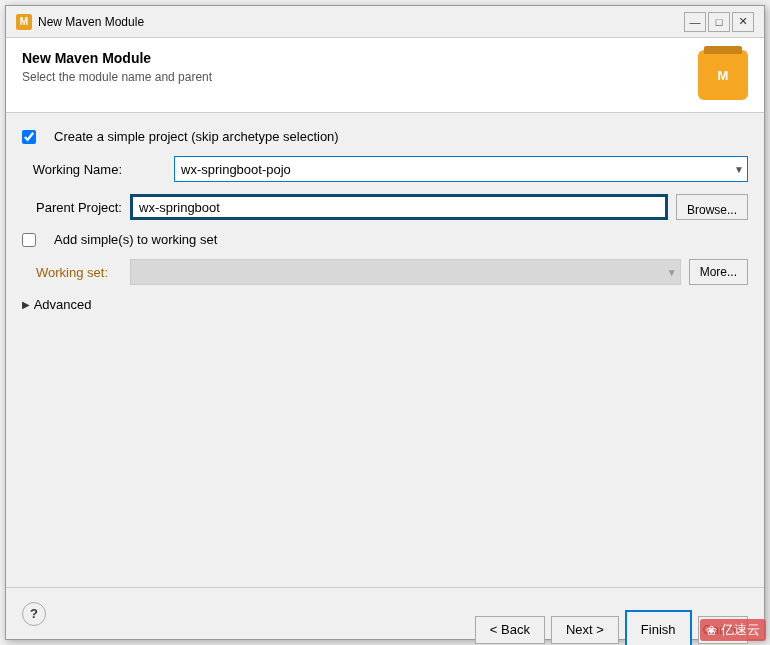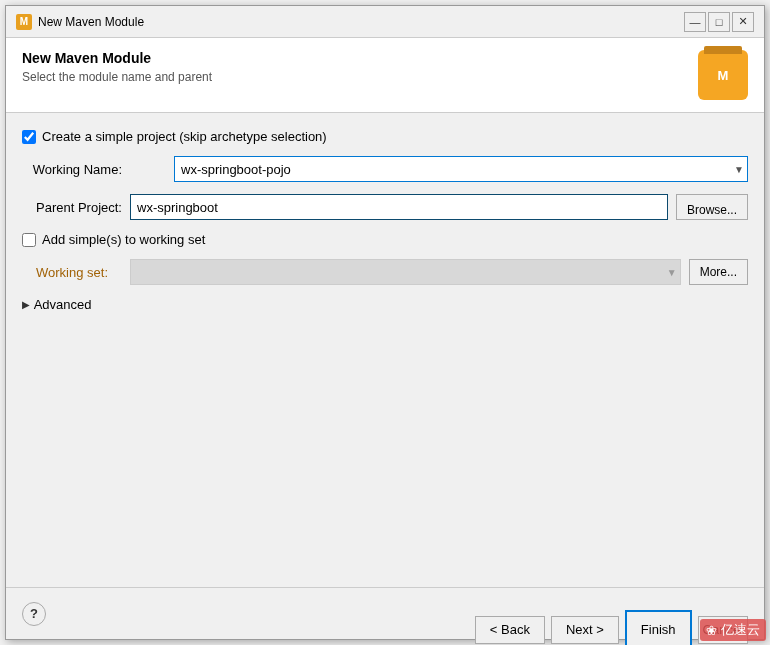--- a/index.html
+++ b/index.html
@@ -139,21 +139,21 @@
       background: #f0f0f0;
       padding: 16px 16px;
       display: flex;
       flex-direction: column;
       gap: 12px;
     }
 
     .checkbox-row {
       display: flex;
       align-items: center;
-      gap: 6px;
+      gap: 18px;
     }
 
     .checkbox-row input[type="checkbox"] {
       width: 14px;
       height: 14px;
       cursor: pointer;
     }
 
     .checkbox-label {
       color: #000;
@@ -178,21 +178,21 @@
       background: white;
       padding: 2px 6px;
       font-size: 13px;
       outline: none;
       margin-left: 44px;
     }
 
     .form-input-normal {
       flex: 1;
       height: 26px;
-      border: 1px solid #0c4a6e;
+      border: 3px solid #0c4a6e;
       background: white;
       padding: 2px 6px;
       font-size: 13px;
       outline: none;
     }
 
     .input-with-dropdown {
       position: relative;
       flex: 1;
       display: flex;

